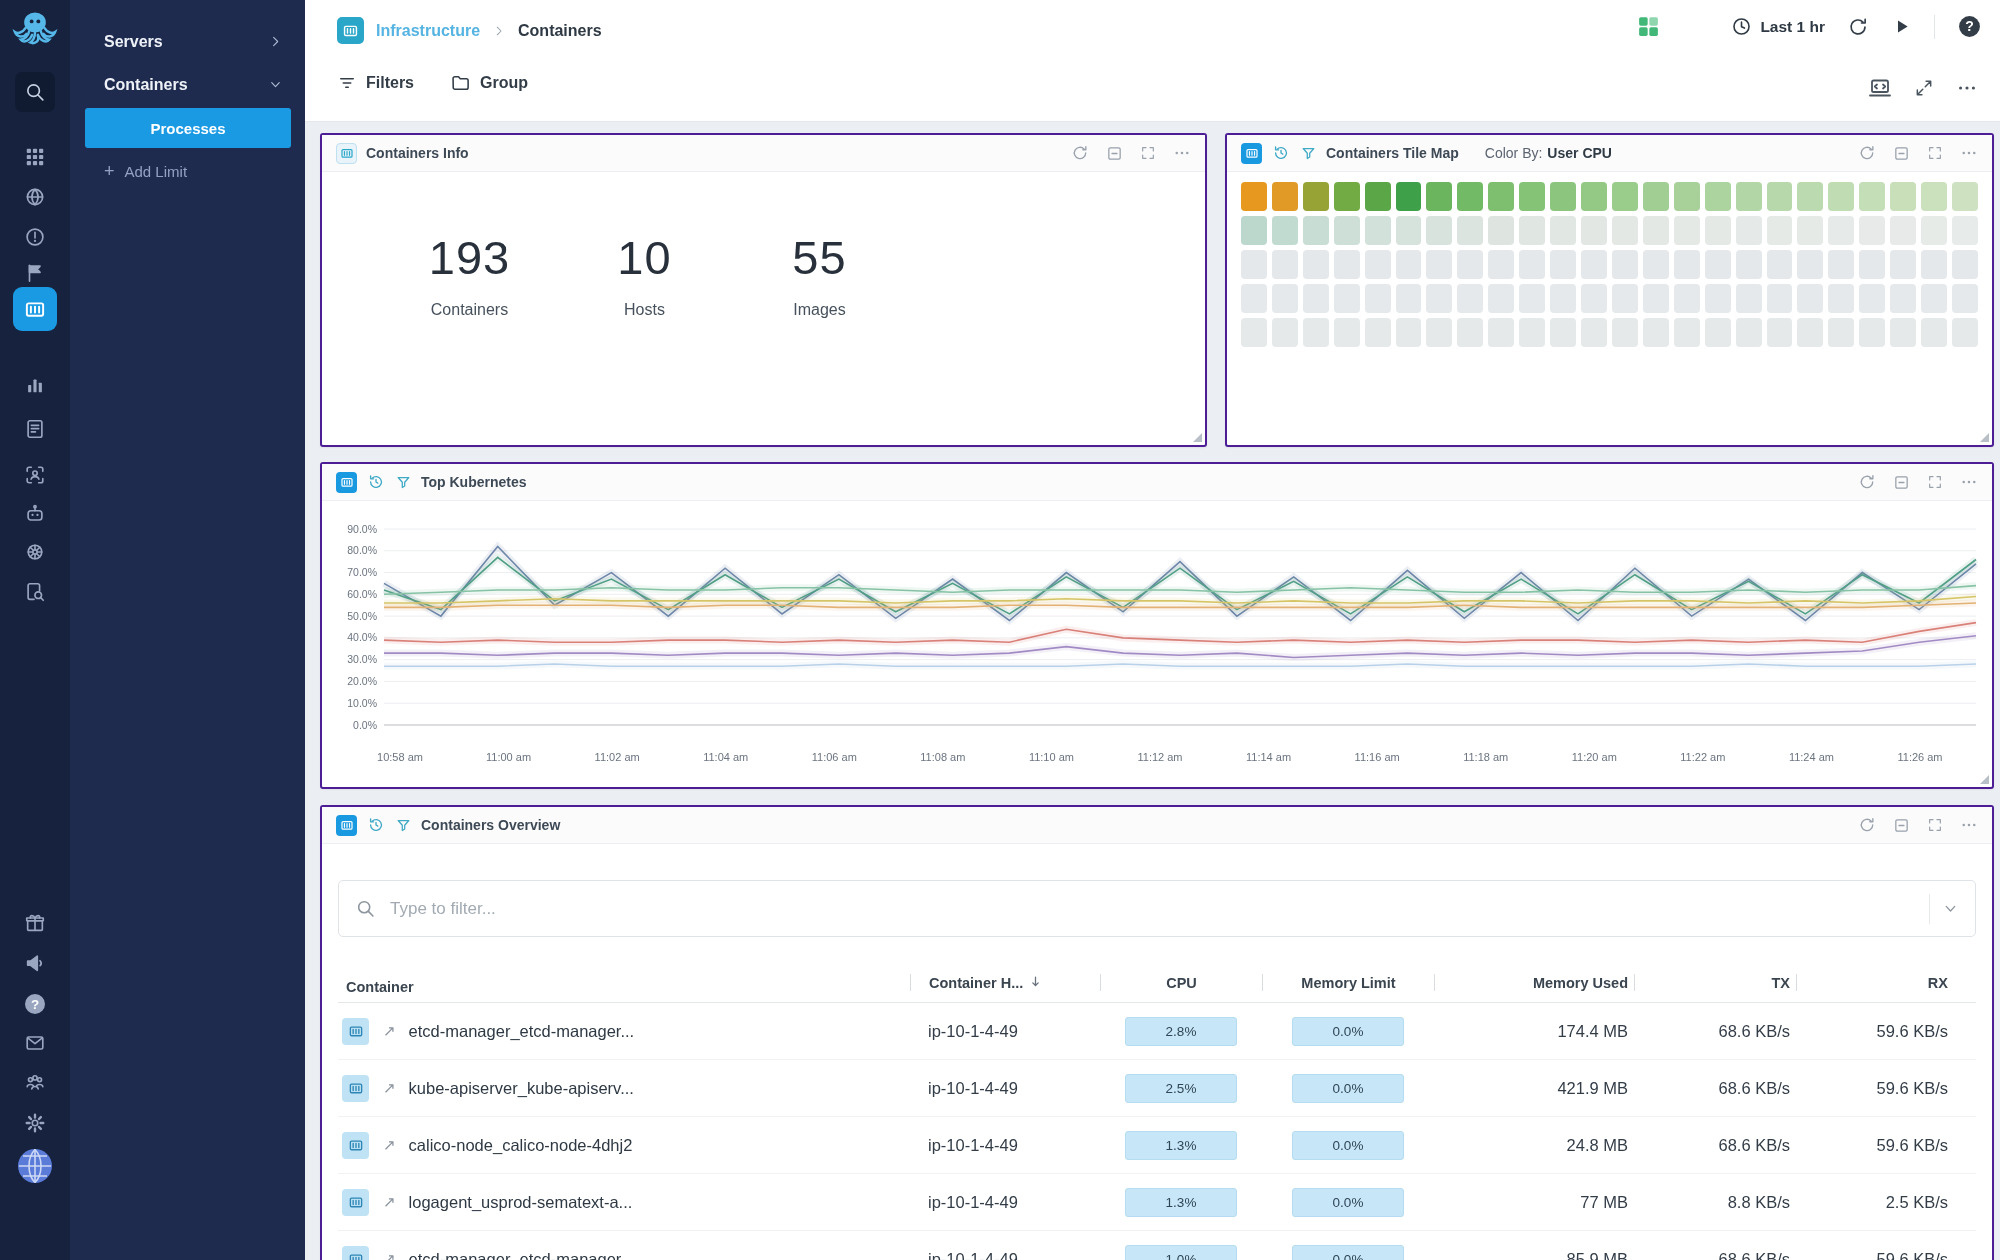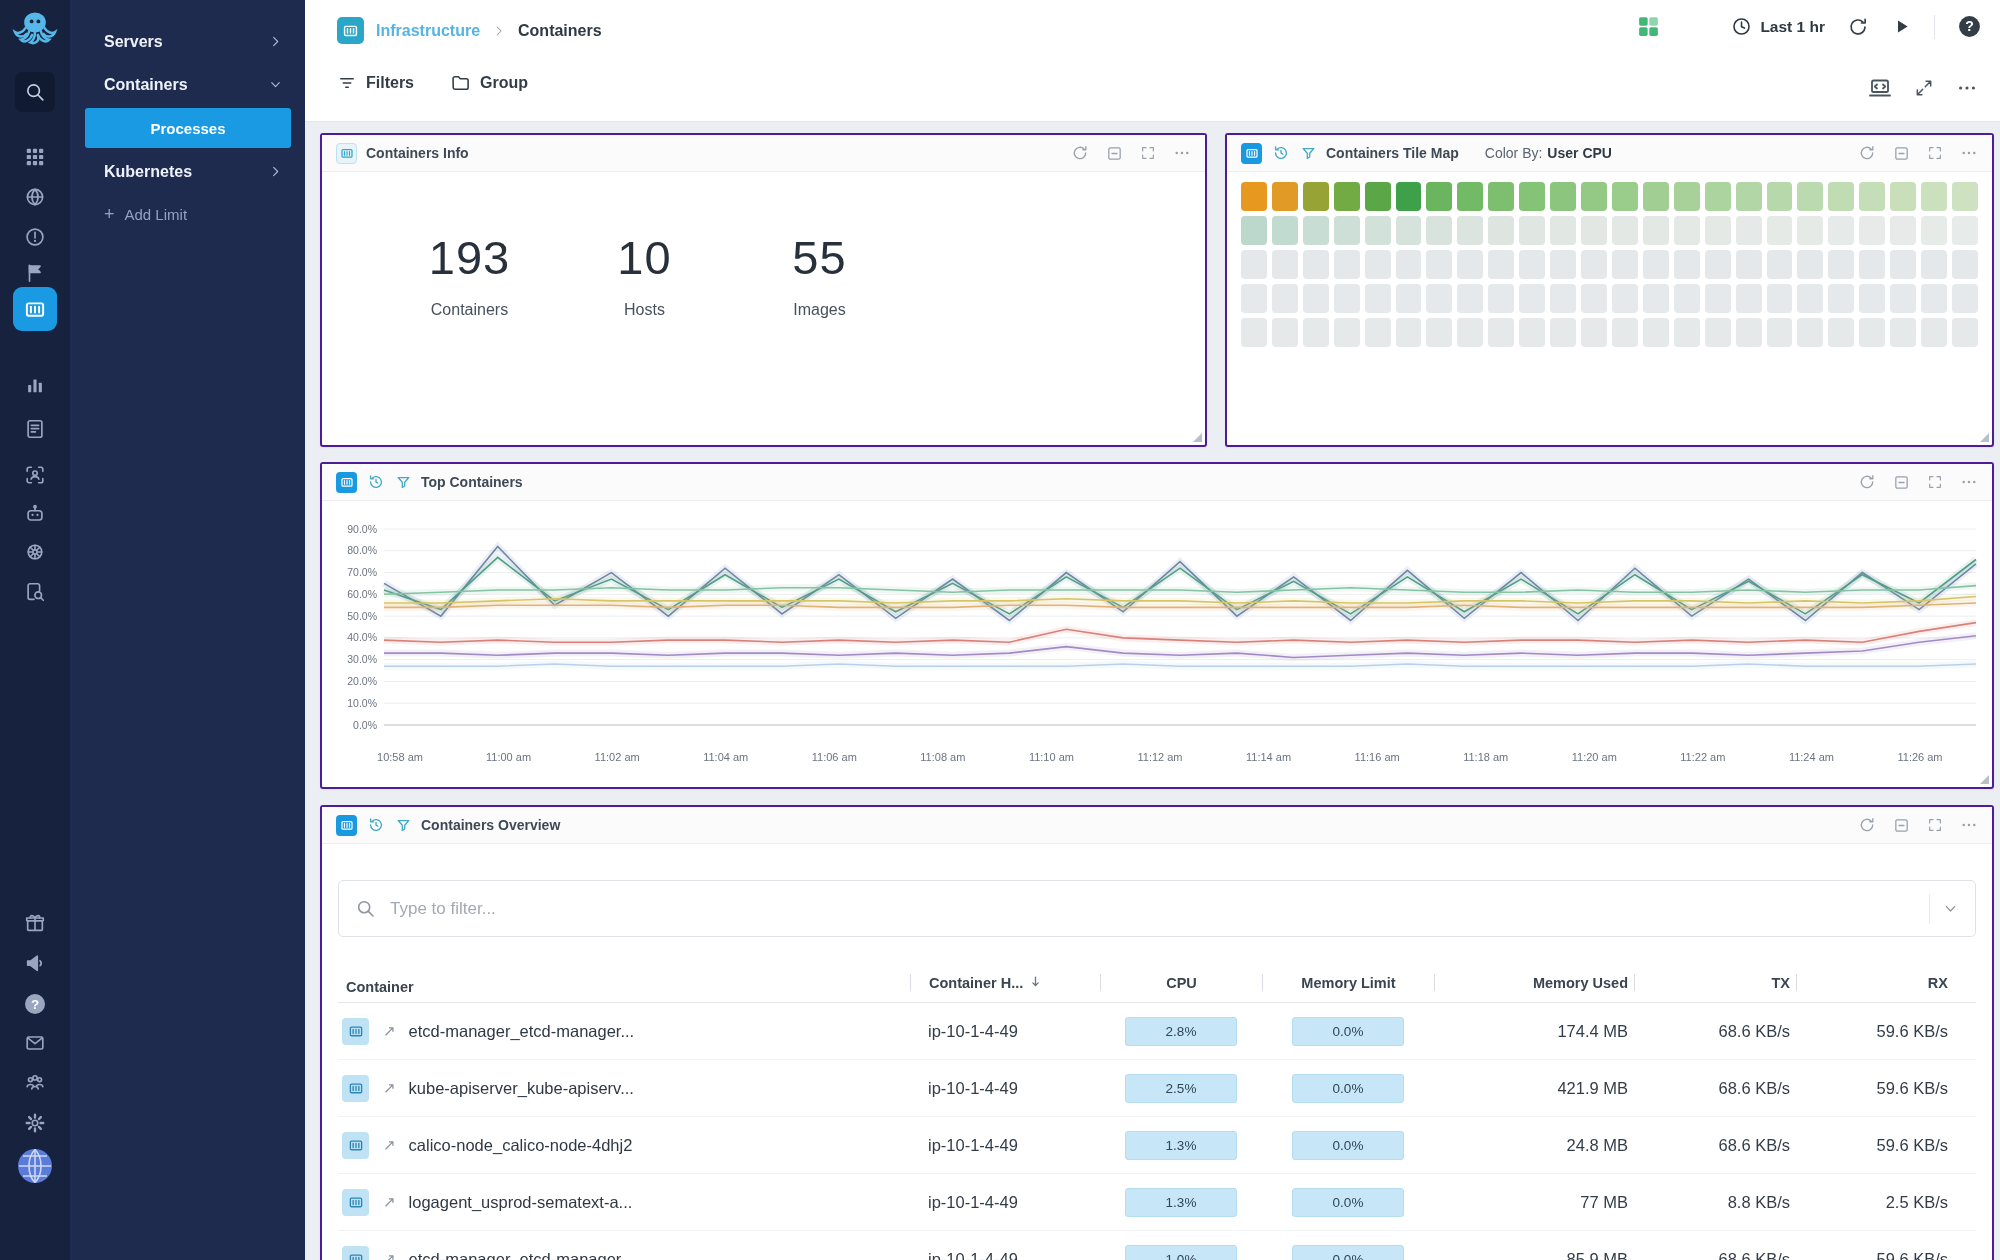--- a/index.html
+++ b/index.html
@@ -260,28 +260,20 @@
     <div class="nav-item">
       <span>Containers</span>
       <span class="chev">
         <svg viewBox="0 0 24 24" width="15" height="15" fill="none" stroke="currentColor" stroke-width="1.8" stroke-linecap="round" stroke-linejoin="round">
           <polyline points="6,9 12,15.5 18,9"></polyline>
         </svg>
       </span>
     </div>
     <div class="nav-sub">
       <span>Processes</span>
-    </div>
-    <div class="nav-item">
-      <span>Kubernetes</span>
-      <span class="chev">
-        <svg viewBox="0 0 24 24" width="15" height="15" fill="none" stroke="currentColor" stroke-width="1.8" stroke-linecap="round" stroke-linejoin="round">
-          <polyline points="9,5.5 15.5,12 9,18.5"></polyline>
-        </svg>
-      </span>
     </div>
     <div class="nav-item add">
       <span style="font-size: 18px; color: rgb(148, 161, 194);">+</span>
       <span>Add Limit</span>
     </div>
   </div>
 
 <div id="main">
   <div id="topbar">
     <div id="breadcrumb">
@@ -630,21 +622,21 @@
             <path d="M4.8 12a7.2 7.2 0 1 0 2.1-5.1"></path>
             <path d="M4.8 3.8v4h4"></path>
             <path d="M12 8.5V12l2.4 1.5"></path>
           </svg>
         </span>
       <span class="chip-teal-ic ic-funnel">
           <svg viewBox="0 0 24 24" width="17" height="17" fill="none" stroke="currentColor" stroke-width="1.8" stroke-linecap="round" stroke-linejoin="round">
             <path d="M4.5 5h15l-5.8 6.7v5.3l-3.4 2v-7.3z"></path>
           </svg>
         </span>
-      <span class="panel-title">Top Containers</span>
+      <span class="panel-title">Top Kubernetes</span>
       <span class="panel-ctrls">
           <span class="pc">
             <svg viewBox="0 0 24 24" width="18" height="18" fill="none" stroke="currentColor" stroke-width="1.8" stroke-linecap="round" stroke-linejoin="round">
               <path d="M19.6 12a7.6 7.6 0 1 1-2.2-5.4"></path>
               <path d="M19.8 3.6v4h-4"></path>
             </svg>
           </span>
           <span class="pc">
             <svg viewBox="0 0 24 24" width="17" height="17" fill="none" stroke="currentColor" stroke-width="1.8" stroke-linecap="round" stroke-linejoin="round">
               <rect x="4" y="4" width="16" height="16" rx="2"></rect>

